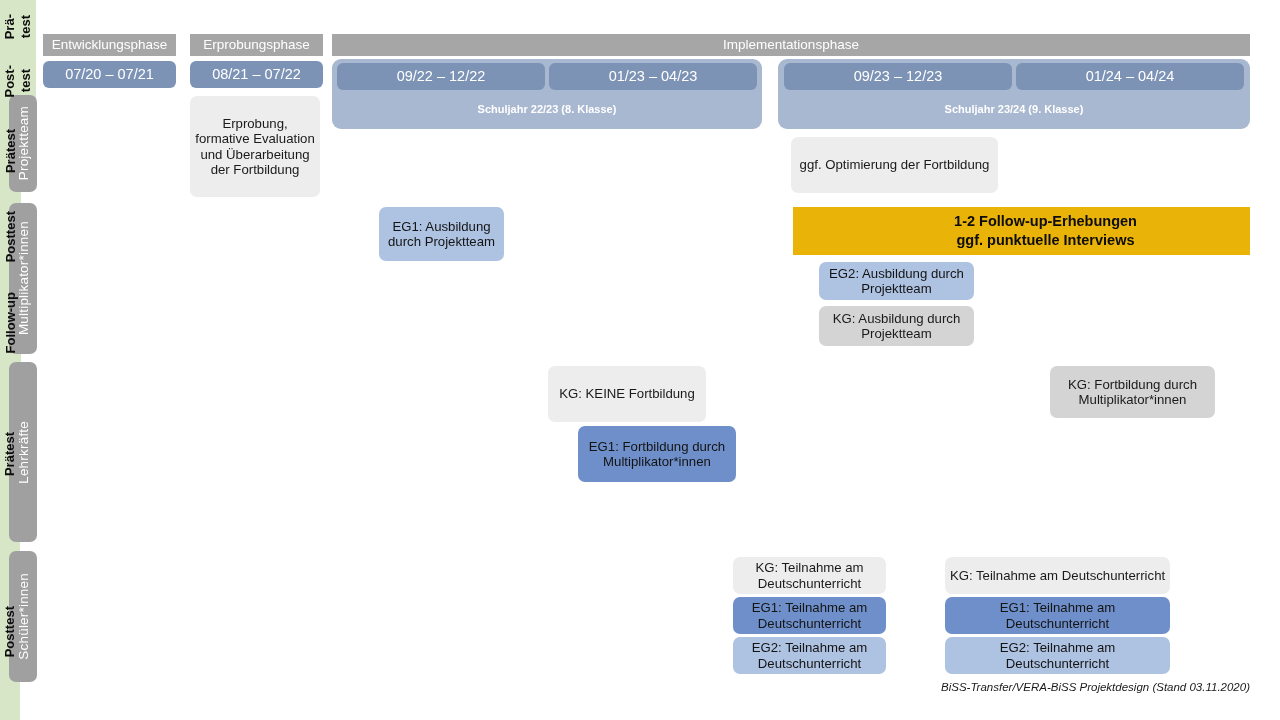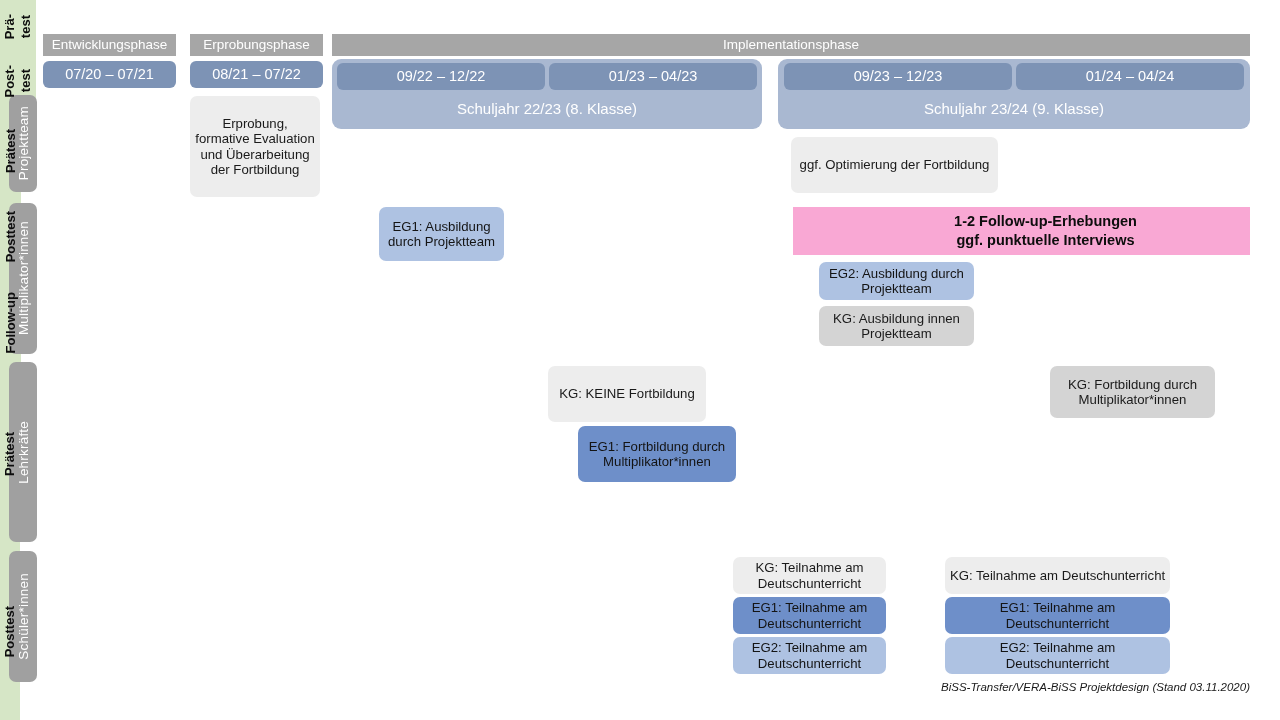--- a/index.html
+++ b/index.html
@@ -40,21 +40,21 @@
   .phasehdr{
     background:#a6a6a6;color:#ffffff;font-size:13.5px;border-radius:0;
   }
   .datechip{
     background:#7d93b5;color:#ffffff;font-size:14.5px;border-radius:6px;
   }
   .schuljahr-wrap{
     background:#a9b8d1;border-radius:9px;
   }
   .schuljahr-label{
-    color:#ffffff;font-size:15px;font-weight:normal;
+    color:#ffffff;font-size:11px;font-weight:bold;
   }
 
   
   .gray{background:#ededed;color:#1a1a1a;font-size:13.2px;}
   .gray-d{background:#d4d4d4;color:#1a1a1a;font-size:13.2px;}
   .blue-dark{background:#6e8fc9;color:#141414;font-size:13.2px;}
   .blue-light{background:#aec2e2;color:#141414;font-size:13.2px;}
 
   
   .green{
@@ -66,21 +66,21 @@
     white-space:nowrap;font-size:13px;font-weight:bold;color:#0d0d0d;
     line-height:1.05;
   }
   .vstack{
     display:flex;flex-direction:row;align-items:center;justify-content:center;
     height:100%;
   }
   .vstack .vlabel{margin:0 1px;}
 
   .greenbanner{
-    background:#f9a8d4;
+    background:#eab308;
     display:flex;align-items:center;justify-content:center;
     text-align:center;font-size:14.5px;font-weight:bold;color:#0d0d0d;
     line-height:1.28;
   }
 
   .footer{
     position:absolute;
     font-family:"Liberation Sans", sans-serif;
     font-style:italic;font-size:11.5px;color:#1a1a1a;
     white-space:nowrap;text-align:right;
@@ -175,21 +175,21 @@
     </div>
   </div>
 
   <div class="green" style="left:788px;top:259px;width:21px;height:86px;">
     <span class="vlabel">Prätest</span>
   </div>
   <div class="box blue-light" style="left:819px;top:262px;width:155px;height:38px;">
     <span>EG2: Ausbildung durch Projektteam</span>
   </div>
   <div class="box gray-d" style="left:819px;top:306px;width:155px;height:40px;">
-    <span>KG: Ausbildung innen Projektteam</span>
+    <span>KG: Ausbildung durch Projektteam</span>
   </div>
   <div class="green" style="left:982px;top:259px;width:21px;height:86px;">
     <span class="vlabel">Posttest</span>
   </div>
   <div class="green" style="left:1215px;top:259px;width:21px;height:86px;">
     <span class="vlabel">Follow-up</span>
   </div>
 
   <div class="green" style="left:551px;top:365px;width:20px;height:177px;">
     <span class="vlabel">Prätest</span>

